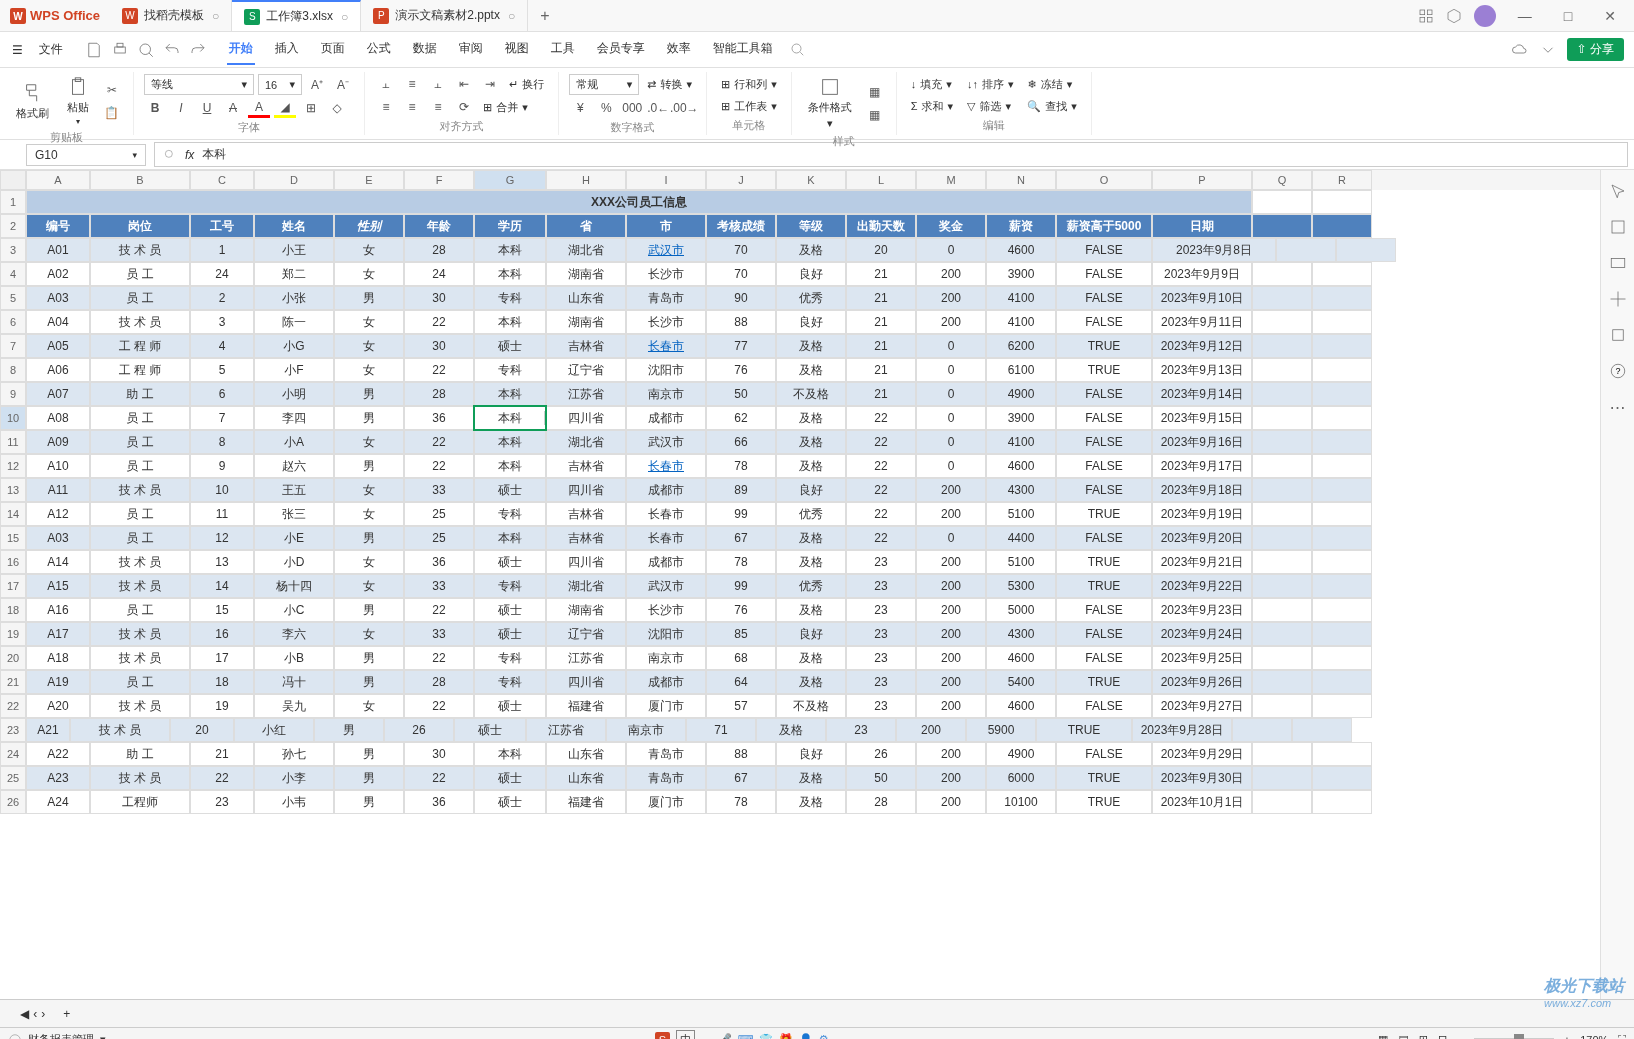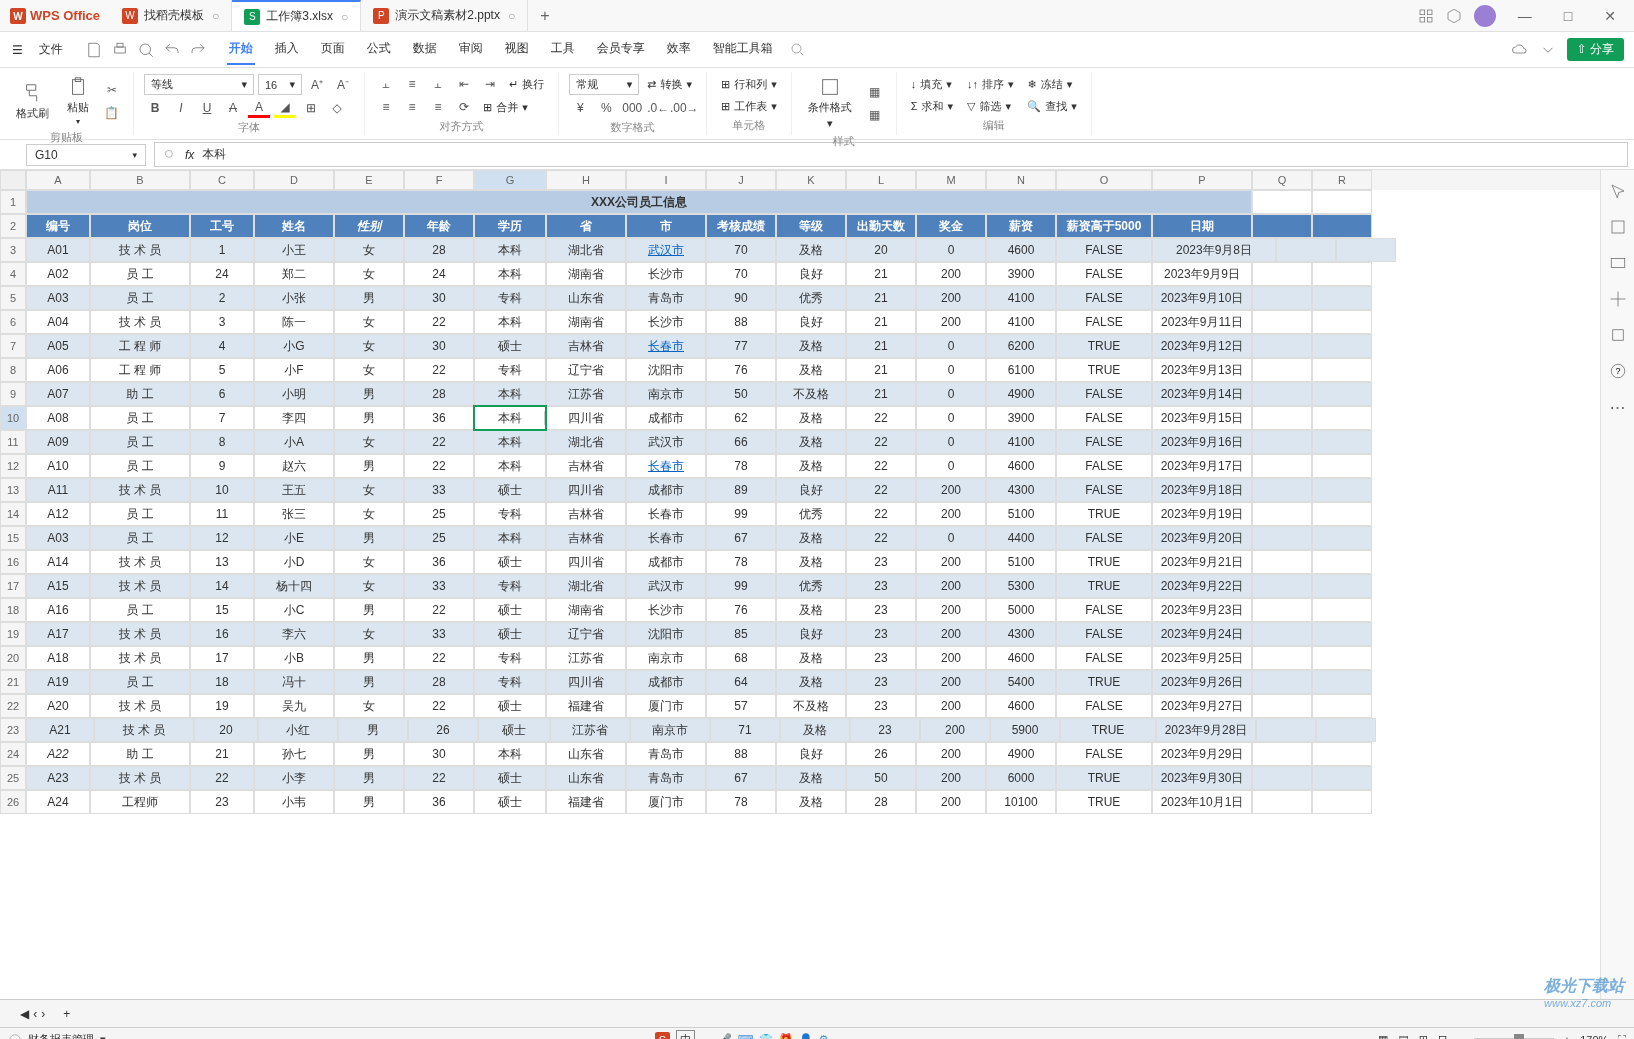--- a/index.html
+++ b/index.html
@@ -799,42 +799,42 @@
           <div class="cell" style="width: 70px;">23</div>
           <div class="cell" style="width: 70px;">200</div>
           <div class="cell" style="width: 70px;">4600</div>
           <div class="cell" style="width: 96px;">FALSE</div>
           <div class="cell" style="width: 100px;">2023年9月27日</div>
           <div class="cell" style="width: 60px;"></div>
           <div class="cell" style="width: 60px;"></div>
         </div>
         <div class="data-row even">
           <div class="row-h">23</div>
-          <div class="cell" style="width: 68px;">A21</div>
+          <div class="cell" style="width: 44px;">A21</div>
           <div class="cell" style="width: 100px;">技 术 员</div>
           <div class="cell" style="width: 64px;">20</div>
           <div class="cell" style="width: 80px;">小红</div>
           <div class="cell" style="width: 70px;">男</div>
           <div class="cell" style="width: 70px;">26</div>
           <div class="cell" style="width: 72px;">硕士</div>
           <div class="cell" style="width: 80px;">江苏省</div>
           <div class="cell" style="width: 80px;">南京市</div>
           <div class="cell" style="width: 70px;">71</div>
           <div class="cell" style="width: 70px;">及格</div>
           <div class="cell" style="width: 70px;">23</div>
           <div class="cell" style="width: 70px;">200</div>
           <div class="cell" style="width: 70px;">5900</div>
           <div class="cell" style="width: 96px;">TRUE</div>
           <div class="cell" style="width: 100px;">2023年9月28日</div>
           <div class="cell" style="width: 60px;"></div>
           <div class="cell" style="width: 60px;"></div>
         </div>
         <div class="data-row odd">
           <div class="row-h">24</div>
-          <div class="cell" style="width: 64px; font-style: italic;">A22</div>
+          <div class="cell" style="width: 64px;">A22</div>
           <div class="cell" style="width: 100px;">助 工</div>
           <div class="cell" style="width: 64px;">21</div>
           <div class="cell" style="width: 80px;">孙七</div>
           <div class="cell" style="width: 70px;">男</div>
           <div class="cell" style="width: 70px;">30</div>
           <div class="cell" style="width: 72px;">本科</div>
           <div class="cell" style="width: 80px;">山东省</div>
           <div class="cell" style="width: 80px;">青岛市</div>
           <div class="cell" style="width: 70px;">88</div>
           <div class="cell" style="width: 70px;">良好</div>

